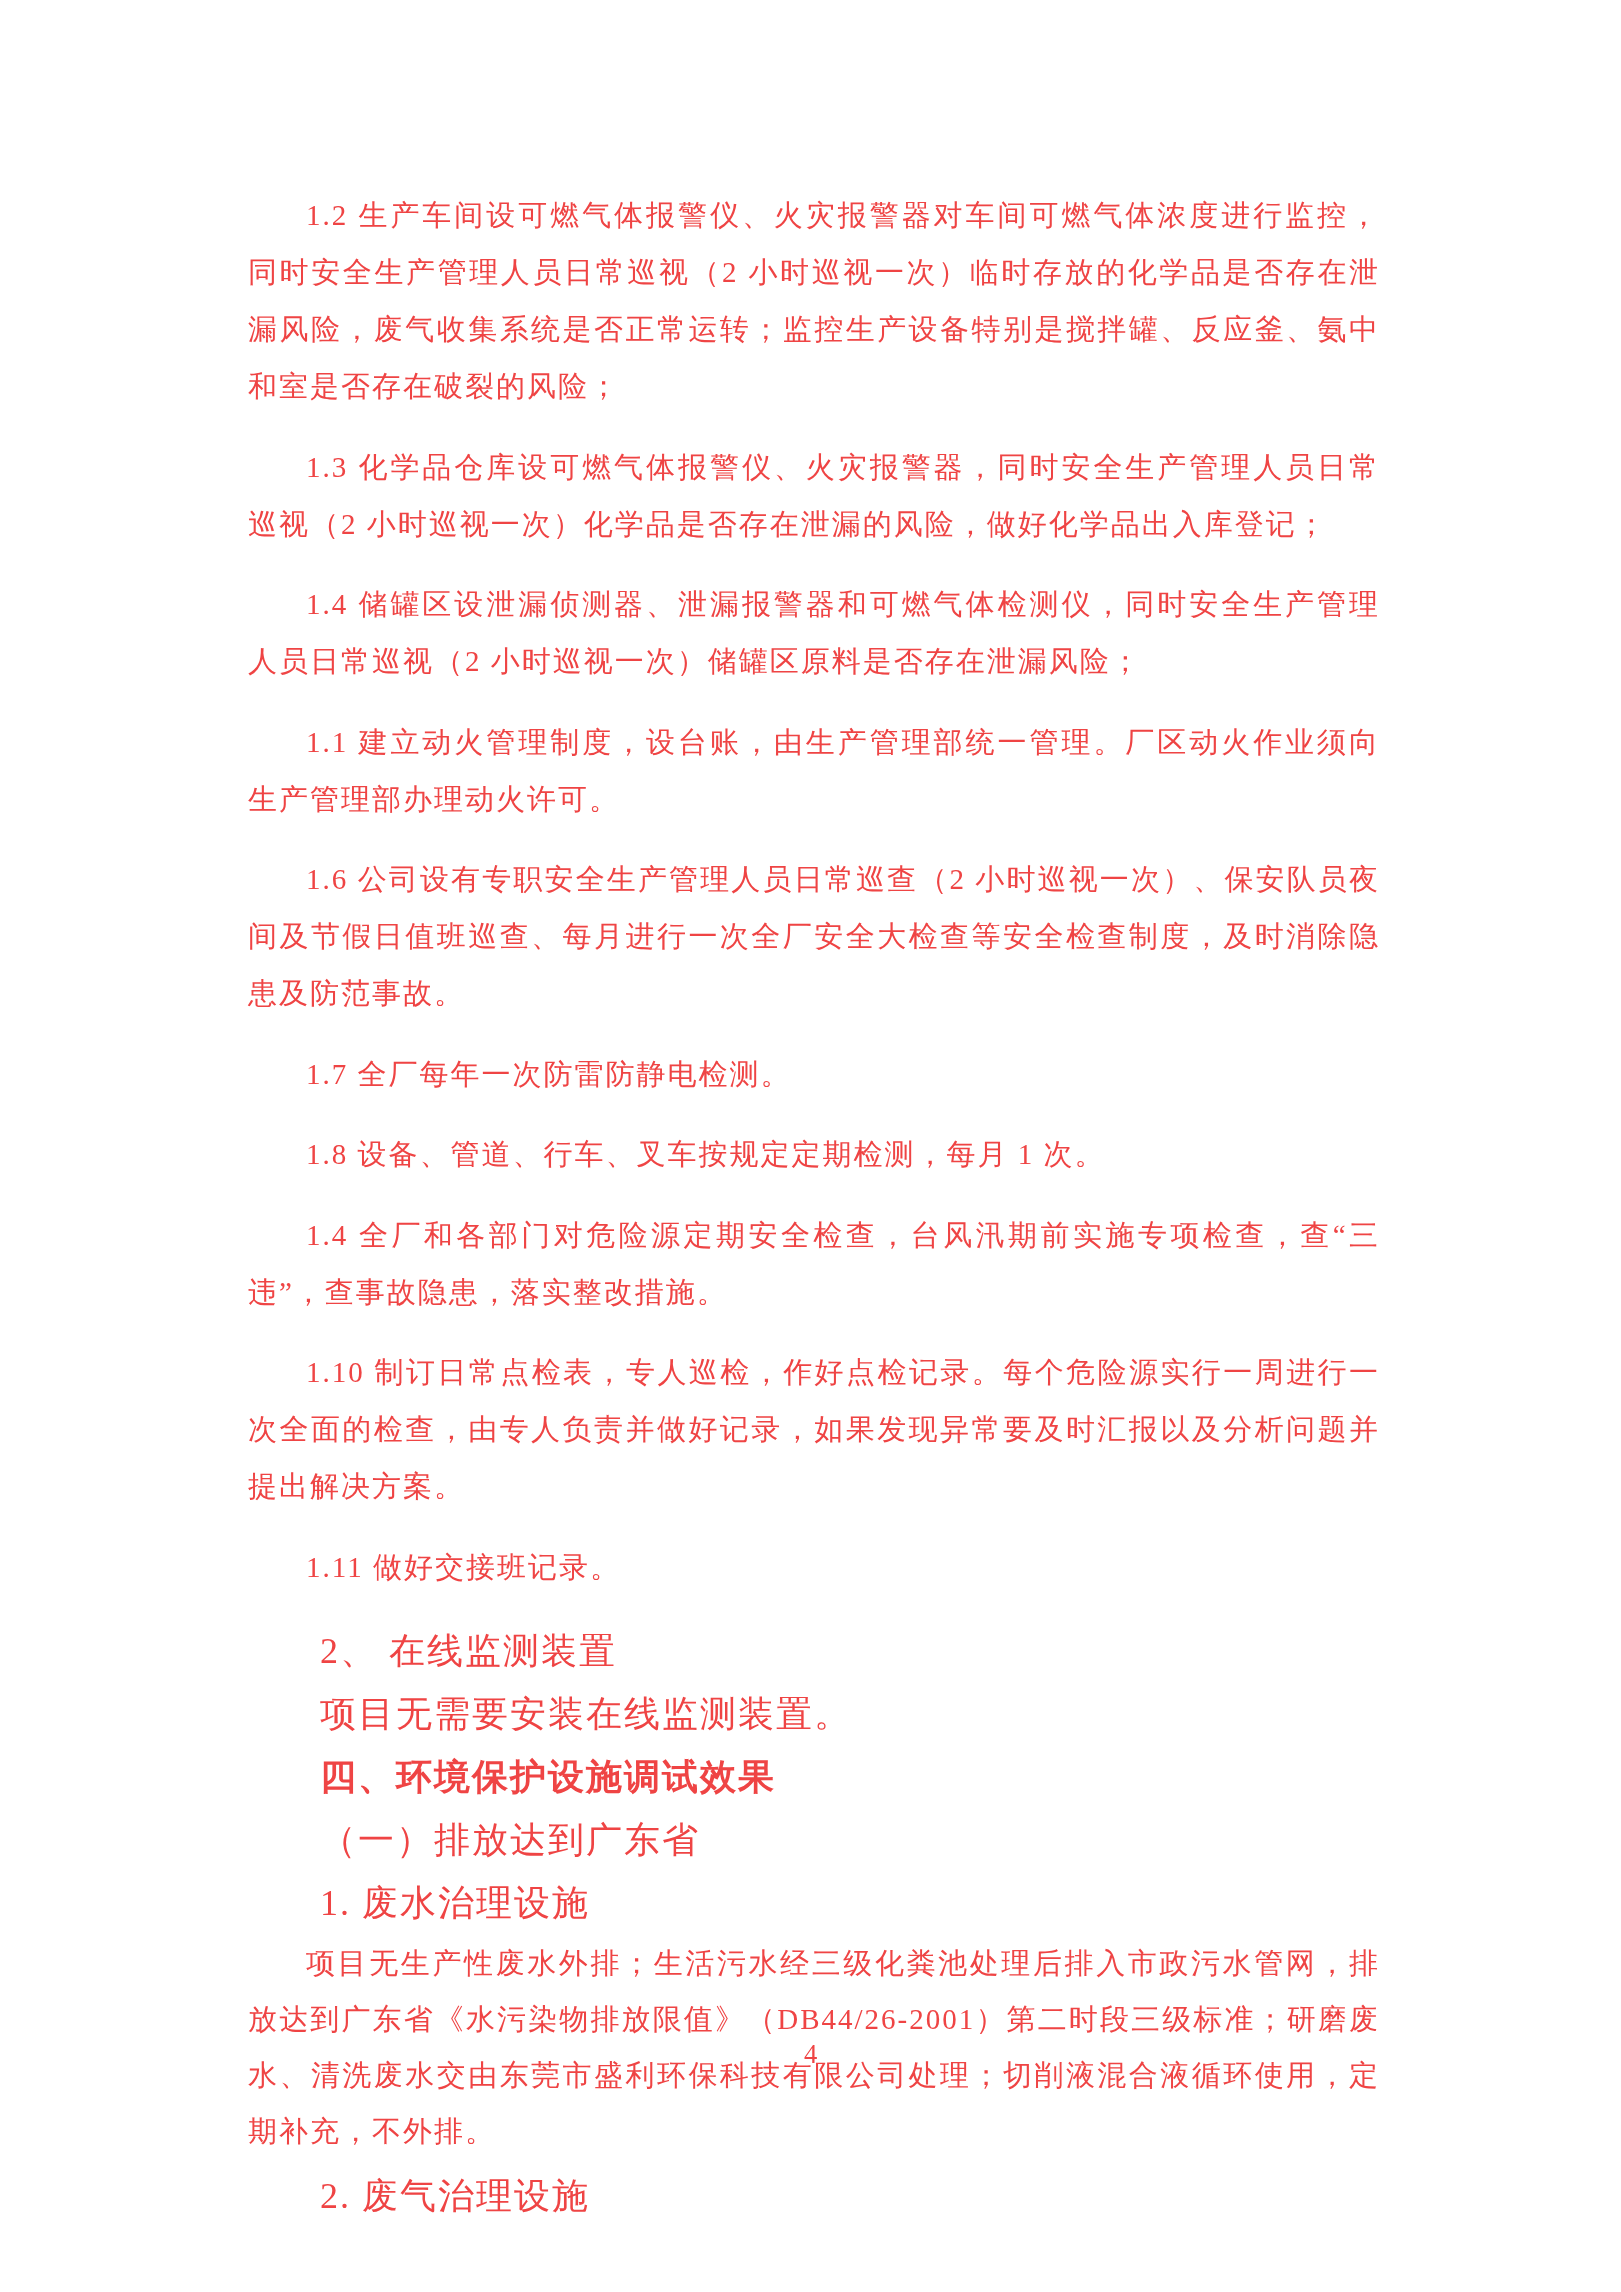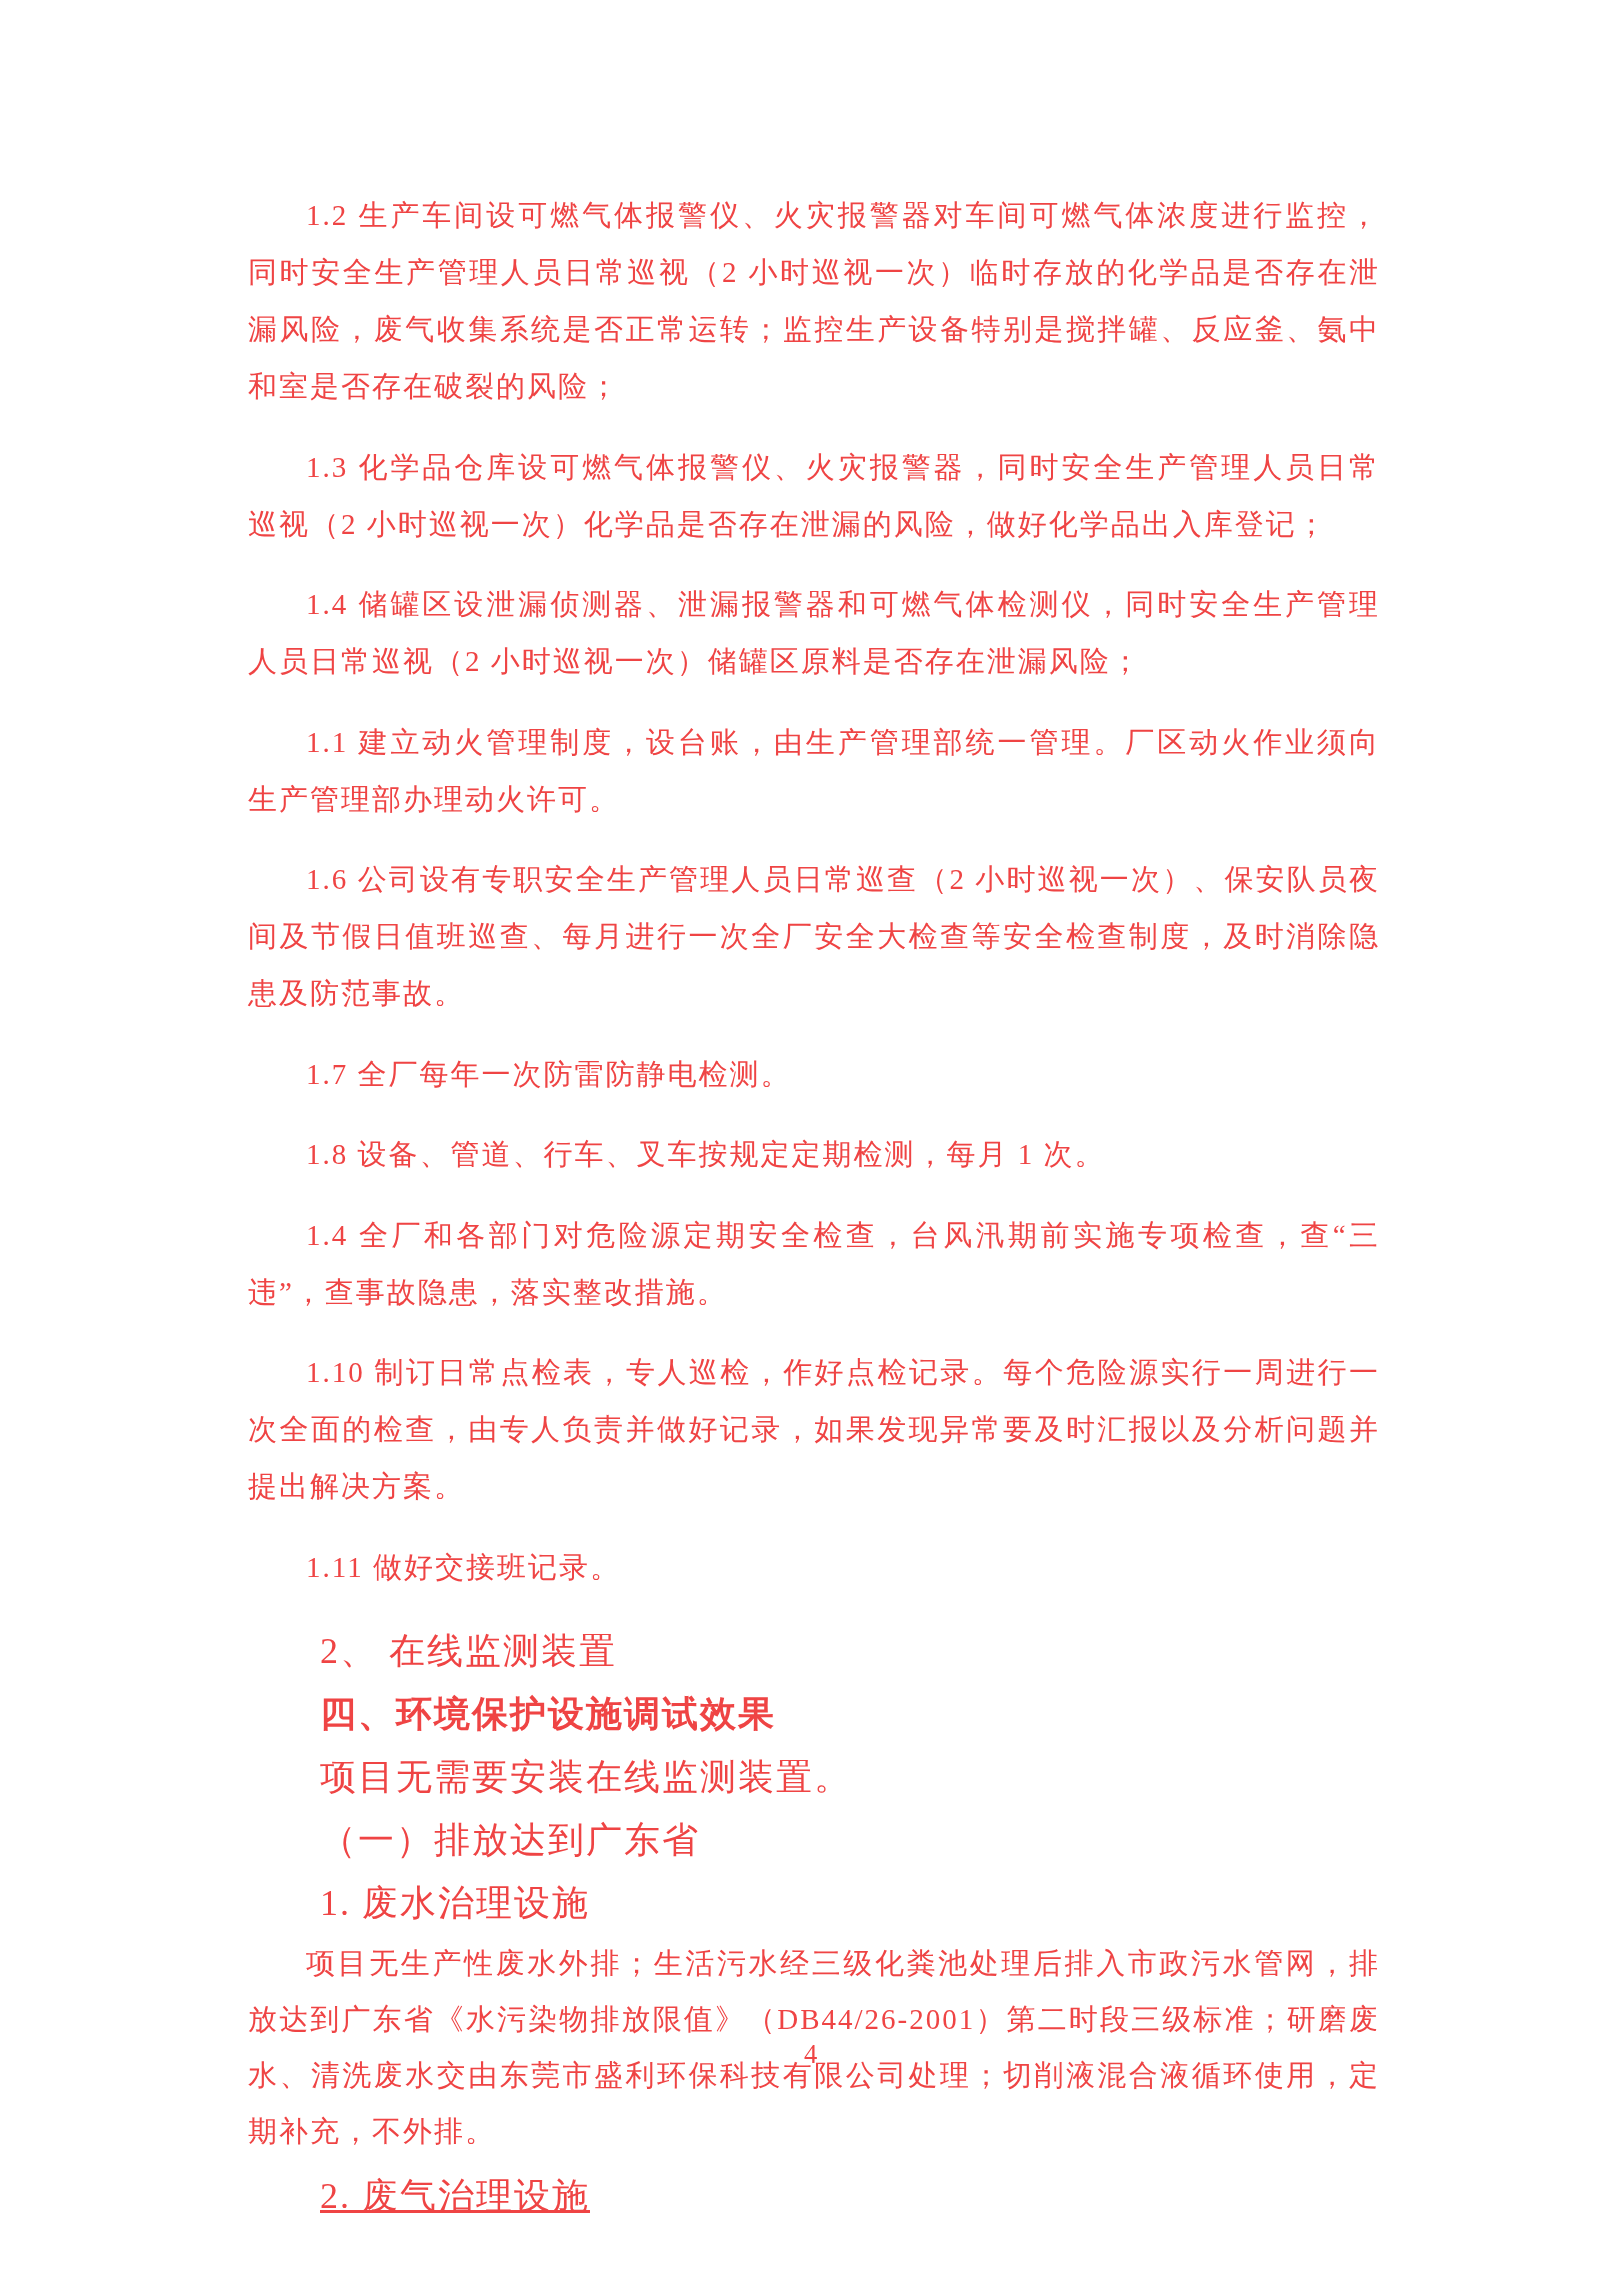--- a/index.html
+++ b/index.html
@@ -44,21 +44,20 @@
     font-size: 29px;
     line-height: 56px;
     text-indent: 2em;
     margin: 0;
   }
   .heading-bold {
     font-weight: bold;
   }
   .gas-line {
     margin-top: 5.9px;
-    text-decoration: underline;
   }
   .footer-page-number {
     position: absolute;
     top: 2037px;
     left: 0;
     width: 100%;
     text-align: center;
     font-size: 26.5px;
     line-height: 35px;
     letter-spacing: 0;
@@ -75,23 +74,23 @@
     <p class="para-a">1.4 储罐区设泄漏侦测器、泄漏报警器和可燃气体检测仪，同时安全生产管理人员日常巡视（2 小时巡视一次）储罐区原料是否存在泄漏风险；</p>
     <p class="para-a">1.1 建立动火管理制度，设台账，由生产管理部统一管理。厂区动火作业须向生产管理部办理动火许可。</p>
     <p class="para-a">1.6 公司设有专职安全生产管理人员日常巡查（2 小时巡视一次）、保安队员夜间及节假日值班巡查、每月进行一次全厂安全大检查等安全检查制度，及时消除隐患及防范事故。</p>
     <p class="para-a">1.7 全厂每年一次防雷防静电检测。</p>
     <p class="para-a">1.8 设备、管道、行车、叉车按规定定期检测，每月 1 次。</p>
     <p class="para-a">1.4 全厂和各部门对危险源定期安全检查，台风汛期前实施专项检查，查“三违”，查事故隐患，落实整改措施。</p>
     <p class="para-a">1.10 制订日常点检表，专人巡检，作好点检记录。每个危险源实行一周进行一次全面的检查，由专人负责并做好记录，如果发现异常要及时汇报以及分析问题并提出解决方案。</p>
     <p class="para-a">1.11 做好交接班记录。</p>
 
     <p class="line-b first-b">2、 在线监测装置</p>
+    <p class="line-b">项目无需要安装在线监测装置。</p>
+
     <p class="line-b heading-bold">四、环境保护设施调试效果</p>
-
-    <p class="line-b">项目无需要安装在线监测装置。</p>
 
     <p class="line-b">（一）排放达到广东省</p>
 
     <p class="line-b">1. 废水治理设施</p>
     <p class="para-b">项目无生产性废水外排；生活污水经三级化粪池处理后排入市政污水管网，排放达到广东省《水污染物排放限值》（DB44/26-2001）第二时段三级标准；研磨废水、清洗废水交由东莞市盛利环保科技有限公司处理；切削液混合液循环使用，定期补充，不外排。</p>
 
     <p class="line-b gas-line">2. 废气治理设施</p>
 
   </div>
 

